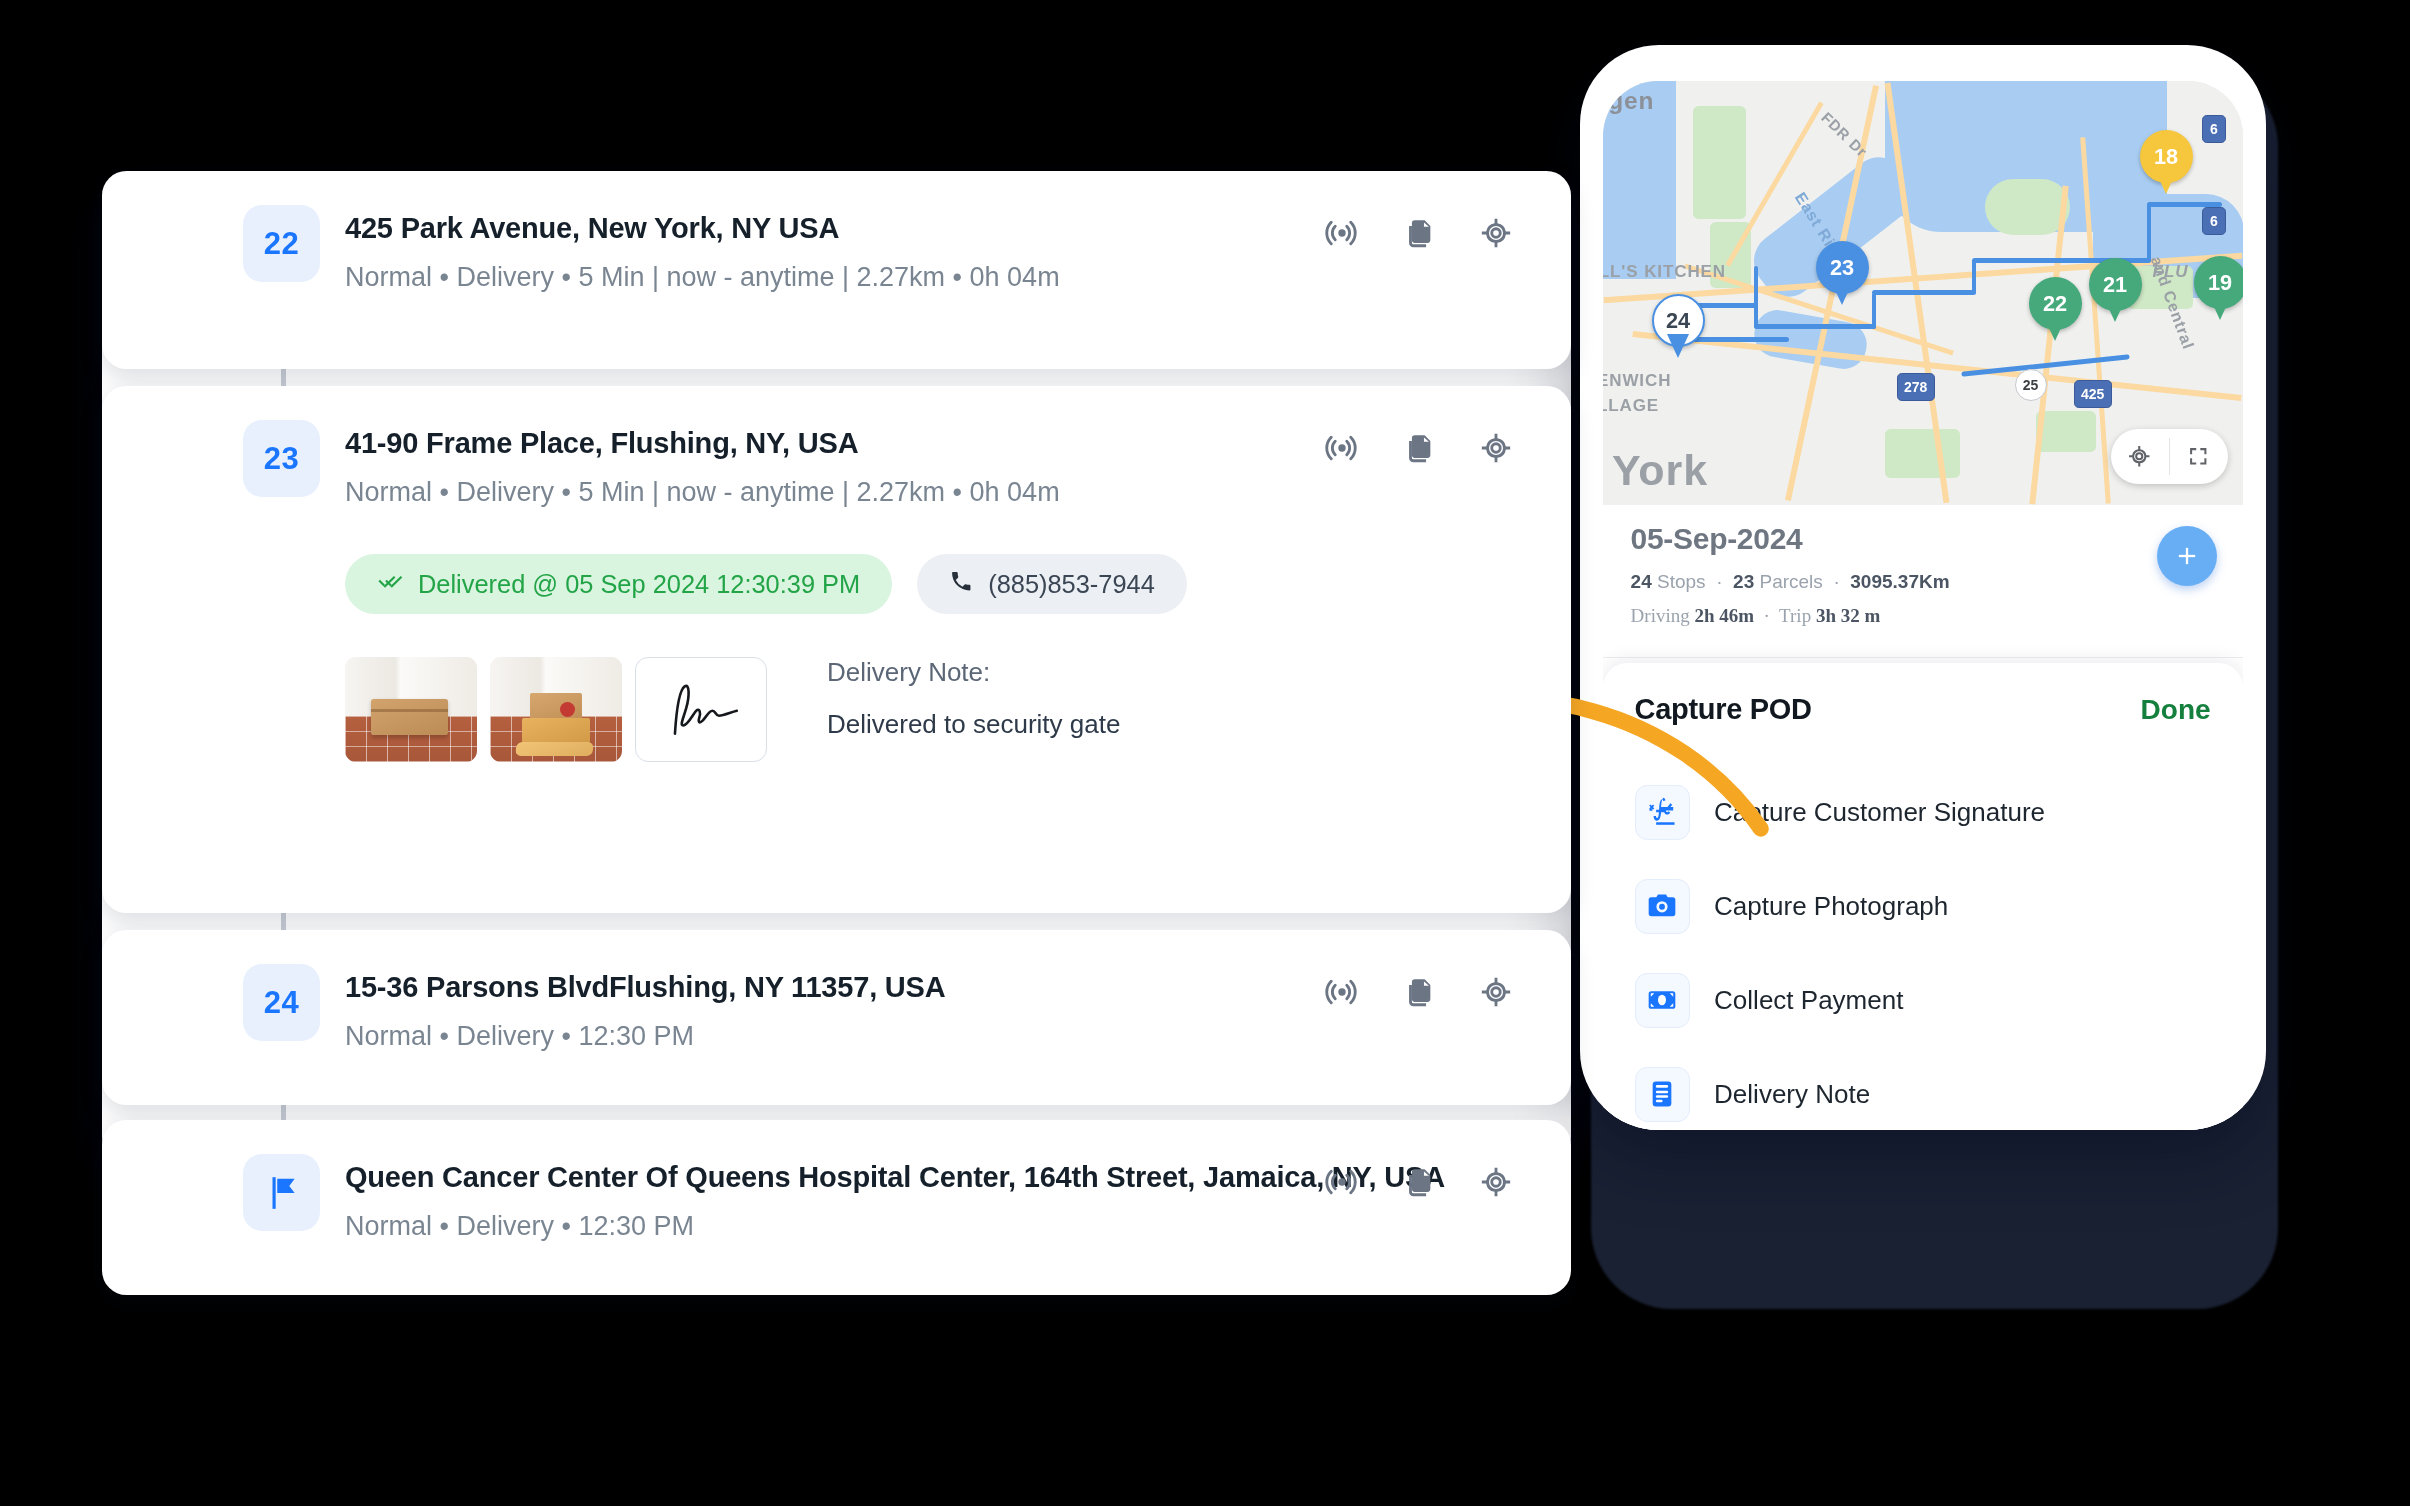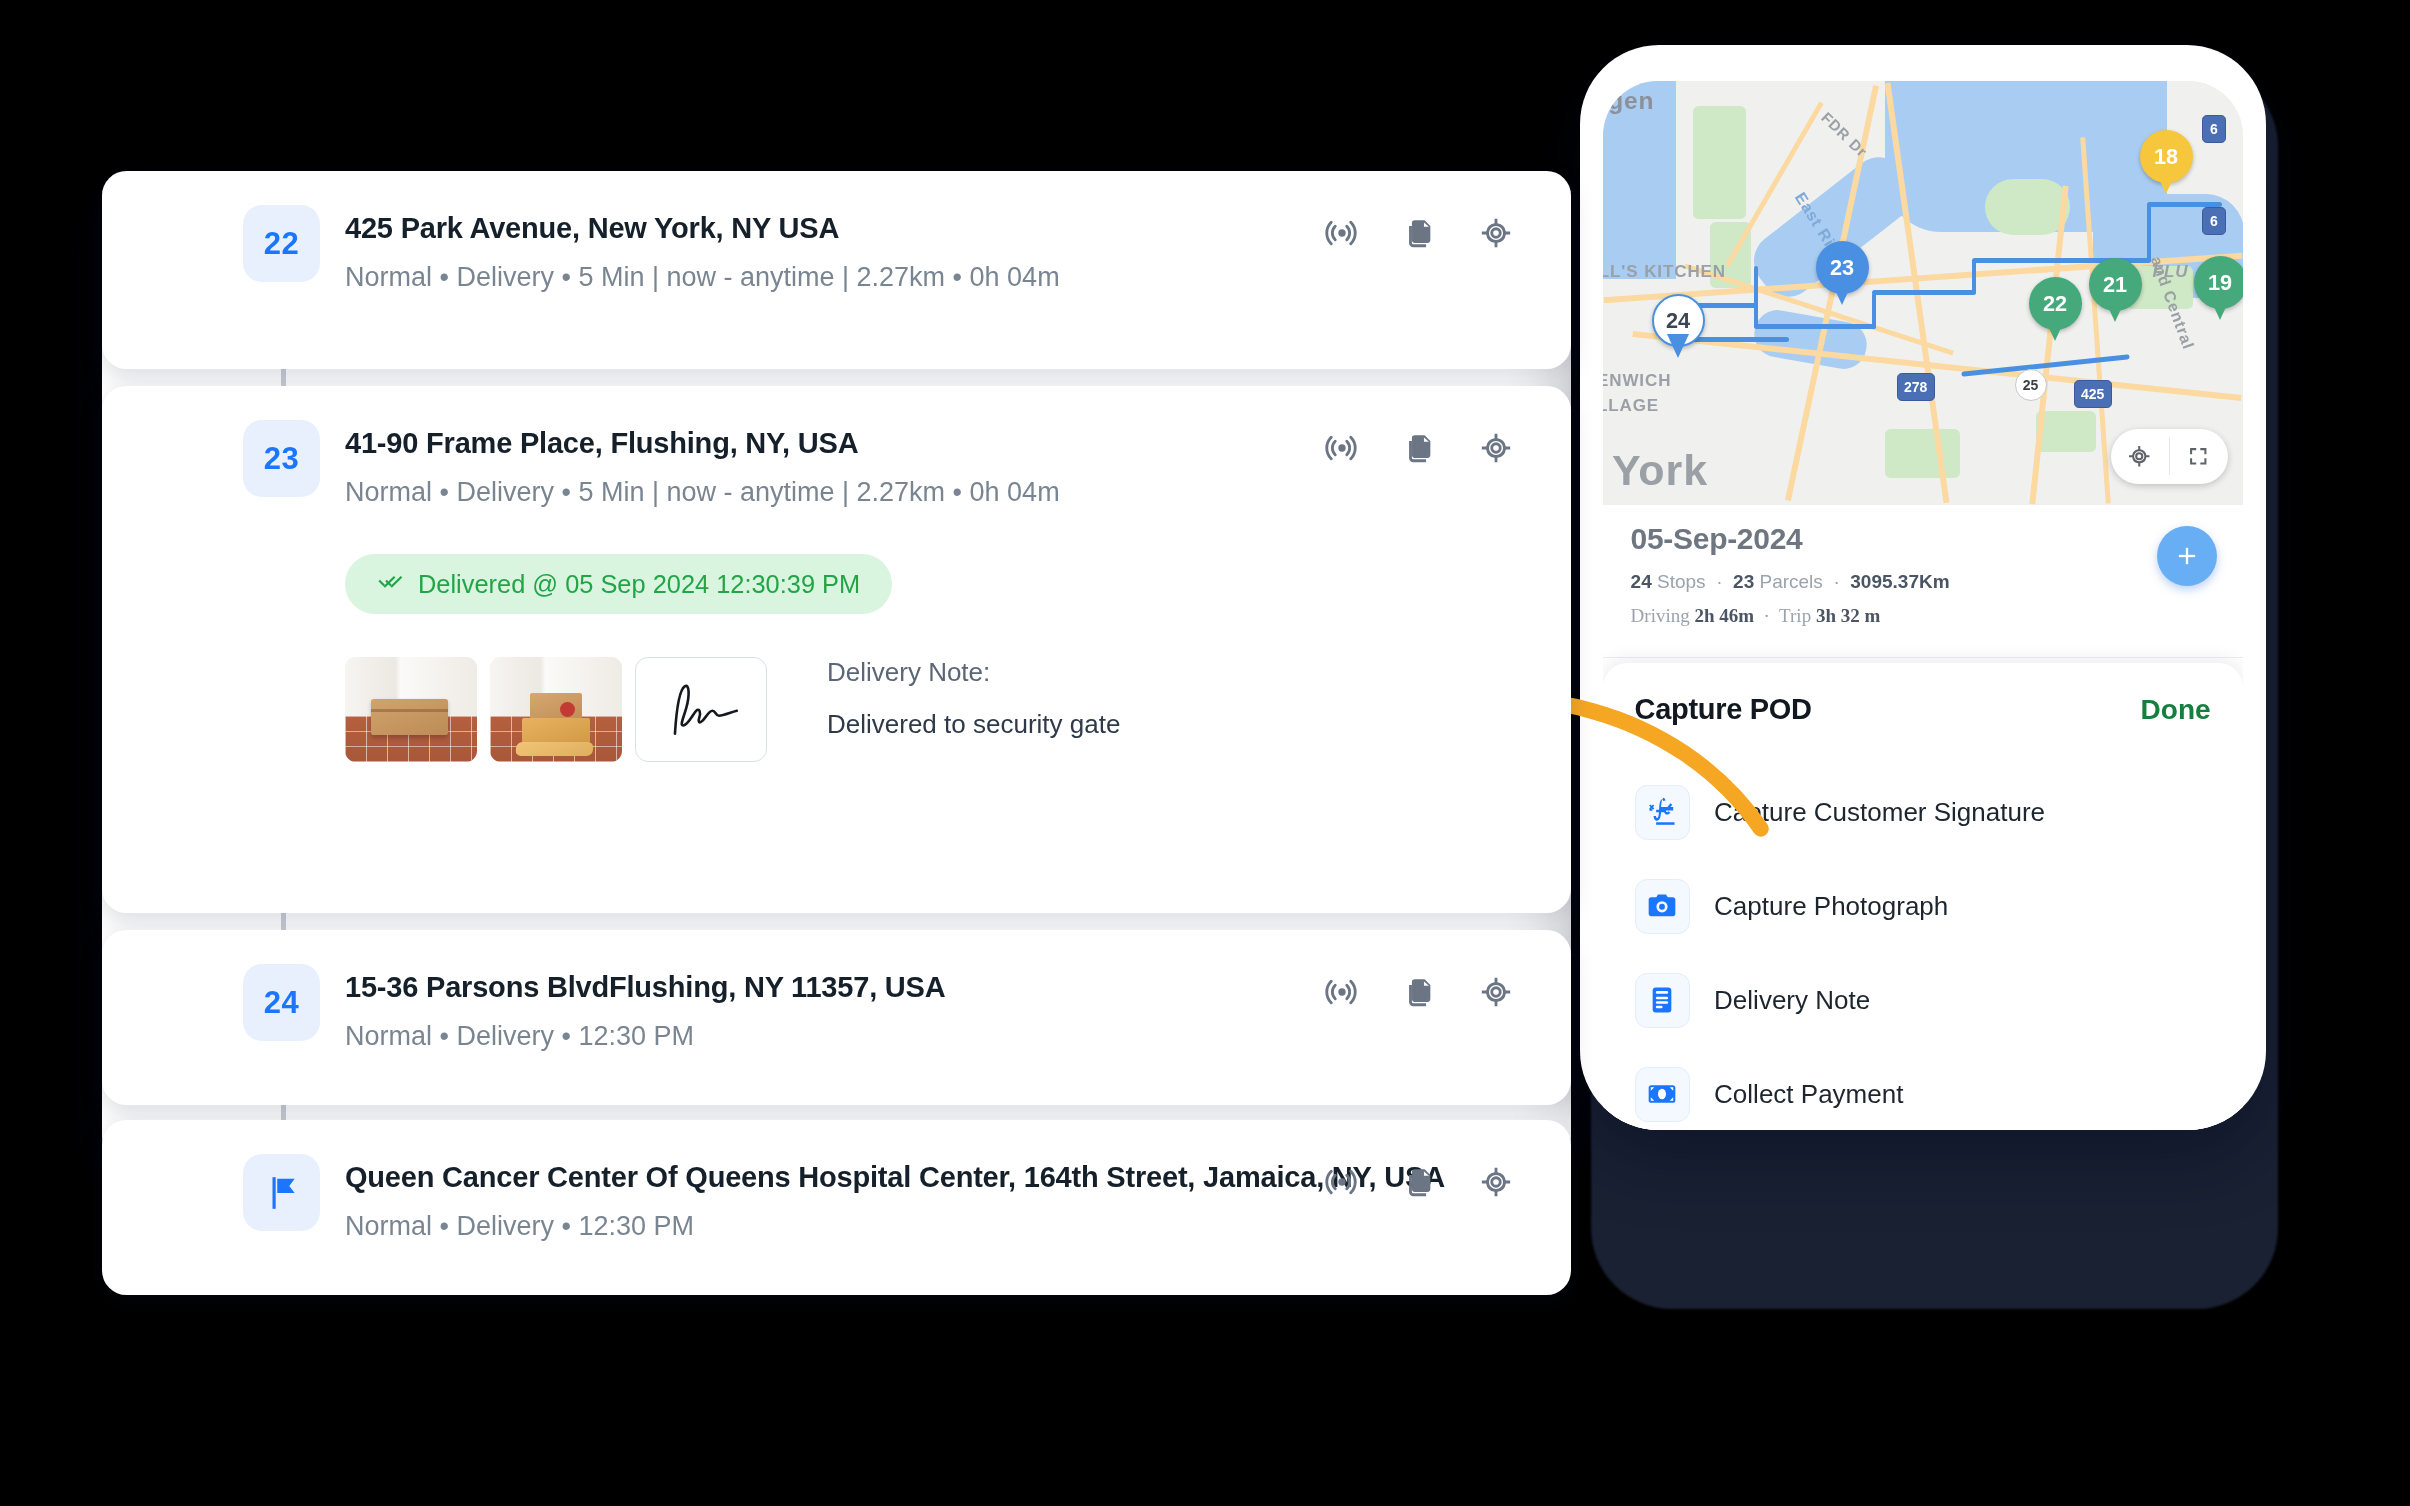--- a/index.html
+++ b/index.html
@@ -346,20 +346,28 @@
         <div class="chip-row">
           <div class="chip chip-delivered">
             <span>
               <svg viewBox="0 0 24 24">
                   <path d="M1.3 12.3 2.7 10.9l4.6 4.6-1.4 1.4zM7.6 12.3 9 10.9l4.6 4.6-1.4 1.4z"></path>
                   <path d="m6 16.9 9.6-9.6 1.4 1.4L7.4 18.3zM12.3 16.9l9.6-9.6 1.4 1.4-9.6 9.6z"></path>
                 </svg>
             </span>
             <span>Delivered @ 05 Sep 2024 12:30:39 PM</span>
           </div>
+          <div class="chip chip-phone">
+            <span>
+              <svg viewBox="0 0 24 24">
+                  <path d="M6.6 10.8a15.1 15.1 0 0 0 6.6 6.6l2.2-2.2a1 1 0 0 1 1-.24 11.4 11.4 0 0 0 3.6.58 1 1 0 0 1 1 1V20a1 1 0 0 1-1 1A17 17 0 0 1 3 4a1 1 0 0 1 1-1h3.5a1 1 0 0 1 1 1c0 1.25.2 2.46.57 3.6a1 1 0 0 1-.25 1z"></path>
+                </svg>
+            </span>
+            <span>(885)853-7944</span>
+          </div>
         </div>
 
         <div class="pod-media">
           <div class="photo">
             <div class="ph-door"></div>
               <div class="ph-wall"></div>
               <div class="ph-floor"></div>
               <div class="ph-box1"></div>
           </div>
           <div class="photo">
@@ -591,41 +599,41 @@
               <svg viewBox="0 0 24 24">
                   <path d="M9 3.4h6l1.3 2H20a2 2 0 0 1 2 2v10.2a2 2 0 0 1-2 2H4a2 2 0 0 1-2-2V7.4a2 2 0 0 1 2-2h3.7zM12 8.4a4.2 4.2 0 1 0 0 8.4 4.2 4.2 0 0 0 0-8.4zm0 2a2.2 2.2 0 1 1 0 4.4 2.2 2.2 0 0 1 0-4.4z"></path>
                 </svg>
             </div>
             <div class="pod-label">Capture Photograph</div>
           </div>
 
           <div class="pod-item">
             <div class="pod-icon">
               <svg viewBox="0 0 24 24">
+                  <rect x="2" y="5.4" width="20" height="13.2" rx="2"></rect>
+                  <ellipse cx="12" cy="12" rx="3" ry="4" fill="#fff"></ellipse>
+                  <path d="M3.6 7h2.6L3.6 9.6zM20.4 7h-2.6l2.6 2.6zM3.6 17h2.6l-2.6-2.6zM20.4 17h-2.6l2.6-2.6z" fill="#fff"></path>
+                </svg>
+            </div>
+            <div class="pod-label">Collect Payment</div>
+          </div>
+
+          <div class="pod-item">
+            <div class="pod-icon">
+              <svg viewBox="0 0 24 24">
                   <rect x="5" y="2.6" width="14" height="18.8" rx="2.4"></rect>
                   <rect x="7.4" y="5.2" width="9.2" height="2.2" rx="1" fill="#fff"></rect>
                   <rect x="7.4" y="9.6" width="9.2" height="1.8" rx=".9" fill="#fff"></rect>
                   <rect x="7.4" y="13" width="9.2" height="1.8" rx=".9" fill="#fff"></rect>
                   <rect x="7.4" y="16.4" width="5" height="1.8" rx=".9" fill="#fff"></rect>
                 </svg>
             </div>
             <div class="pod-label">Delivery Note</div>
           </div>
 
-          <div class="pod-item">
-            <div class="pod-icon">
-              <svg viewBox="0 0 24 24">
-                  <rect x="2" y="5.4" width="20" height="13.2" rx="2"></rect>
-                  <ellipse cx="12" cy="12" rx="3" ry="4" fill="#fff"></ellipse>
-                  <path d="M3.6 7h2.6L3.6 9.6zM20.4 7h-2.6l2.6 2.6zM3.6 17h2.6l-2.6-2.6zM20.4 17h-2.6l2.6-2.6z" fill="#fff"></path>
-                </svg>
-            </div>
-            <div class="pod-label">Collect Payment</div>
-          </div>
-
         </div>
       </div>
 
     </div>
   </div>
 
   <svg class="arrow" viewBox="0 0 420 220">
     <path d="M42 72 C120 28 300 58 390 190" fill="none" stroke="#F5A623" stroke-width="17" stroke-linecap="round"></path>
     <path d="M40 72 L104 30" fill="none" stroke="#F5A623" stroke-width="17" stroke-linecap="round"></path>
     <path d="M40 72 L112 118" fill="none" stroke="#F5A623" stroke-width="17" stroke-linecap="round"></path>

